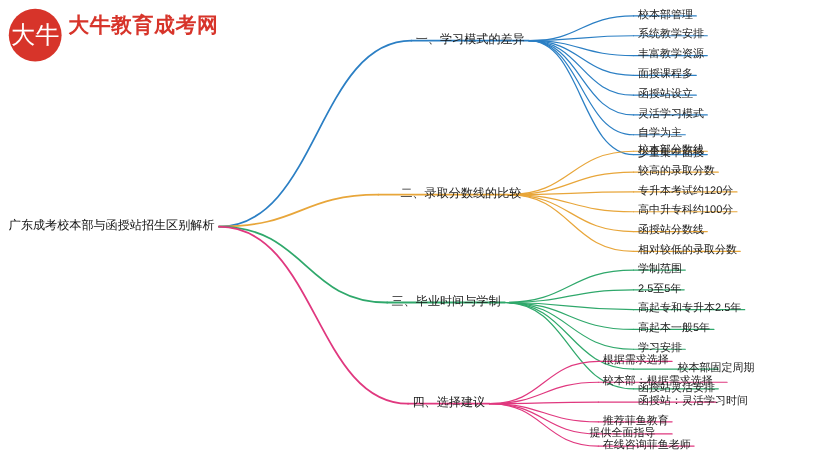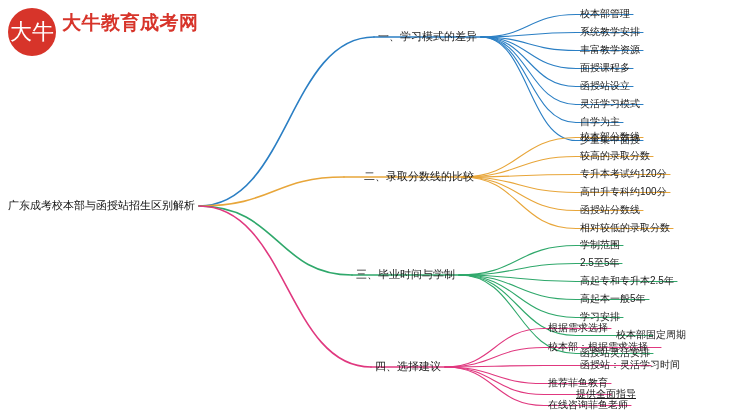--- a/index.html
+++ b/index.html
@@ -203,17 +203,17 @@
       <div class="node level2" style="left: 580px; top: 275px;">高起专和专升本2.5年</div>
       <div class="node level2" style="left: 580px; top: 293px;">高起本一般5年</div>
       <div class="node level2" style="left: 580px; top: 311px;">学习安排</div>
       <div class="node level2" style="left: 580px; top: 329px; margin-left: 36px;">校本部固定周期</div>
       <div class="node level2" style="left: 580px; top: 347px;">函授站灵活安排</div>
       <div class="node level1" style="left: 375px; top: 360px; color: rgb(26, 26, 26);">四、选择建议</div>
       <div class="node level2" style="left: 548px; top: 322px;">根据需求选择</div>
       <div class="node level2" style="left: 548px; top: 341px;">校本部：根据需求选择</div>
       <div class="node level2" style="left: 548px; top: 359px; padding-left: 32px;">函授站：灵活学习时间</div>
       <div class="node level2" style="left: 548px; top: 377px;">推荐菲鱼教育</div>
-      <div class="node level2" style="left: 576px; top: 388px; text-decoration: underline;">提供全面指导</div>
+      <div class="node level2" style="left: 536px; top: 388px;">提供全面指导</div>
       <div class="node level2" style="left: 548px; top: 399px;">在线咨询菲鱼老师</div>
     </div>
 
 </div>
 
 </body></html>

